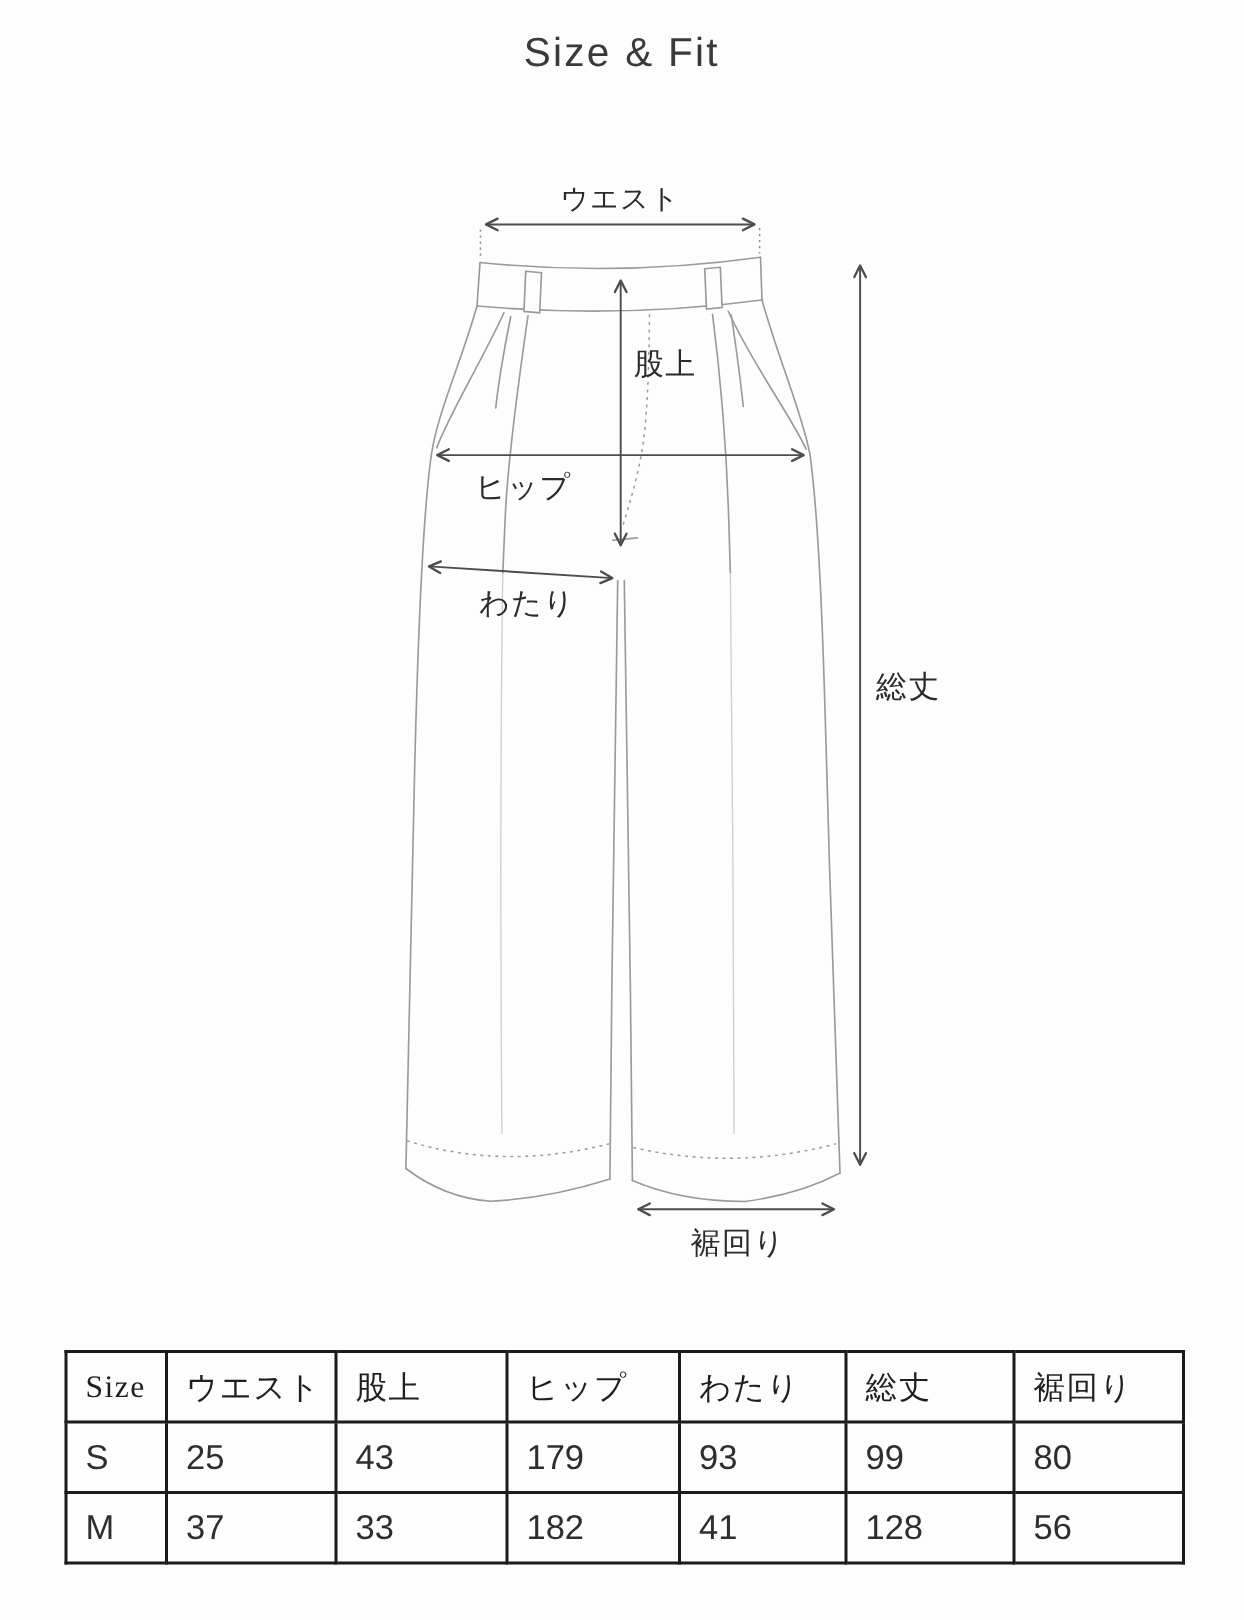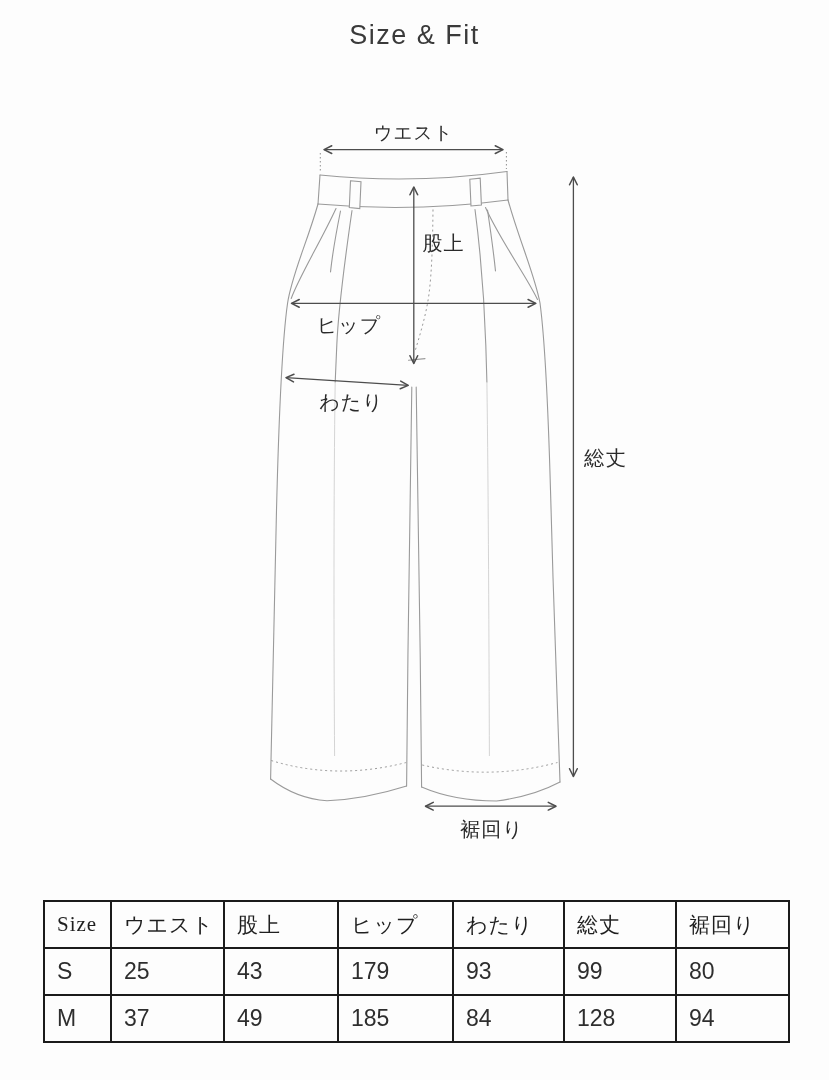--- a/index.html
+++ b/index.html
@@ -126,20 +126,20 @@
     <td class="val">25</td>
     <td class="val">43</td>
     <td class="val">179</td>
     <td class="val">93</td>
     <td class="val">99</td>
     <td class="val">80</td>
   </tr>
   <tr>
     <td class="val">M</td>
     <td class="val">37</td>
-    <td class="val">49</td>
-    <td class="val">185</td>
-    <td class="val">84</td>
+    <td class="val">33</td>
+    <td class="val">182</td>
+    <td class="val">41</td>
     <td class="val">128</td>
-    <td class="val">94</td>
+    <td class="val">56</td>
   </tr>
 </tbody>
   </table>
 
 </body></html>

